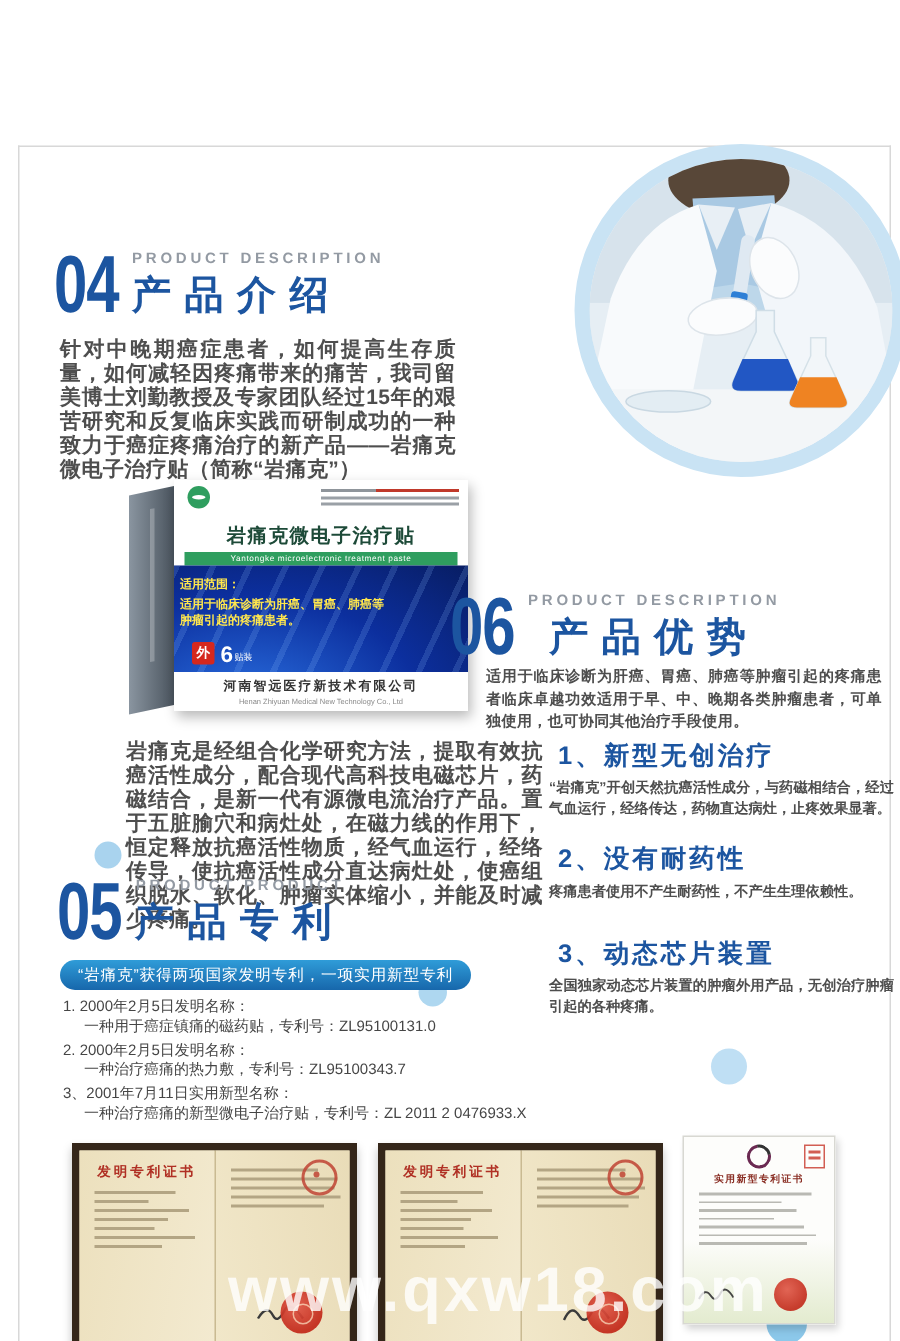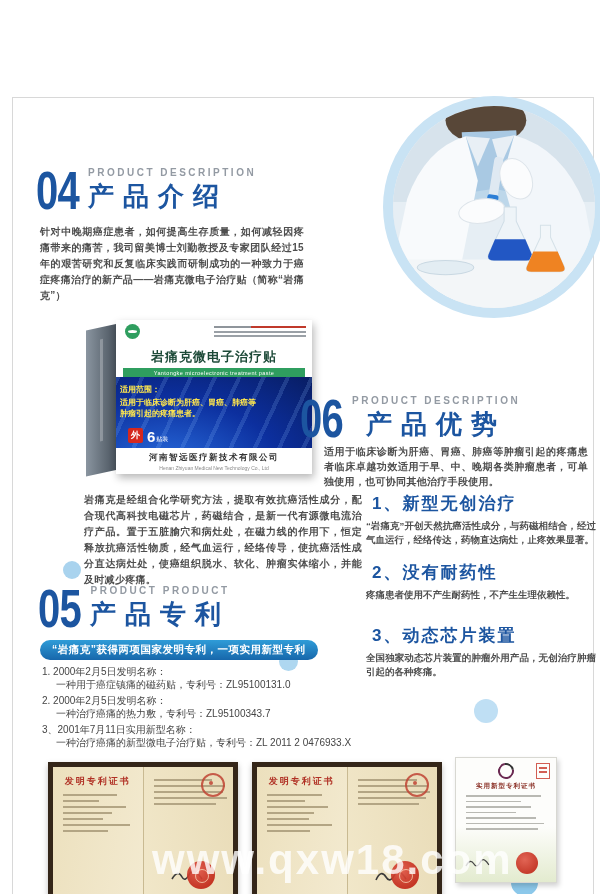--- a/index.html
+++ b/index.html
@@ -21,21 +21,21 @@
   .sec{position:absolute;display:flex;align-items:flex-start;}
   .sec .num{font-size:54px;font-weight:bold;color:#1c55a0;line-height:46px;
         transform:scaleX(0.74);transform-origin:left top;letter-spacing:-1px;}
   .sec .col{margin-left:-6px;}
   .sec .en{font-size:10px;font-weight:bold;color:#939aa3;letter-spacing:2.5px;white-space:nowrap;}
   .sec .zh{font-size:26px;font-weight:bold;color:#1c55a0;letter-spacing:9px;margin-top:1px;white-space:nowrap;}
   .sec04{left:36px;top:167px;}
   .sec05{left:38px;top:585px;text-align:center;}
   .sec06{left:300px;top:395px;text-align:center;}
   
-  .body{position:absolute;font-size:10px;font-weight:bold;color:#4e4e4e;line-height:16px;
+  .body{position:absolute;font-size:14px;font-weight:bold;color:#4e4e4e;line-height:16px;
         letter-spacing:0.3px;margin:0;text-align:justify;}
   .p1{left:40px;top:224px;width:264px;}
   .p2{left:40px;top:492px;width:278px;margin-left:44px;}
   .para06{left:324px;top:444px;width:264px;font-size:10px;line-height:15px;}
   
   .pbox{position:absolute;left:84px;top:312px;width:232px;height:172px;}
   .pbox .side{position:absolute;left:2px;top:12px;width:30px;height:146px;
         background:linear-gradient(90deg,#8a95a0,#4a545e);transform:skewY(-12deg);transform-origin:right top;}
   .pbox .side .vbar{width:3px;height:70%;background:rgba(255,255,255,0.25);margin:12px auto 0;}
   .pbox .front{position:absolute;left:32px;top:8px;width:196px;height:154px;background:#fff;
@@ -58,21 +58,21 @@
   .scope-text{position:relative;font-size:8px;font-weight:bold;color:#ffe74d;line-height:11px;margin-top:2px;width:140px;}
   .pbadge{position:absolute;left:12px;bottom:5px;display:flex;align-items:flex-end;}
   .wai{background:#d5281e;color:#fff;font-size:9px;font-weight:bold;padding:1px 3px;border-radius:2px;}
   .cnt{color:#fff;font-size:15px;font-weight:bold;margin-left:4px;line-height:13px;}
   .unit{color:#fff;font-size:6px;margin-left:1px;line-height:8px;}
   .company{position:absolute;left:0;right:0;bottom:0;height:26px;background:#fff;text-align:center;padding-top:4px;box-sizing:border-box;}
   .c-zh{font-size:8.5px;font-weight:bold;color:#333;letter-spacing:1.5px;}
   .c-en{font-size:5px;color:#8a8a8a;margin-top:1px;}
   
   .badge05{position:absolute;left:40px;top:640px;background:linear-gradient(180deg,#2f9cd8,#1767ab);
-        color:#fff;font-size:10.5px;font-weight:bold;padding:3px 12px;border-radius:11px;letter-spacing:0.5px;}
+        color:#fff;font-size:10.5px;font-weight:normal;padding:3px 12px;border-radius:11px;letter-spacing:0.5px;}
   .patents{position:absolute;left:42px;top:665px;width:310px;font-size:10px;color:#454545;line-height:13px;}
   .patent{margin-bottom:3px;}
   .patent .pl2{padding-left:14px;}
   
   .advs{position:absolute;left:340px;top:492px;width:256px;}
   .adv{margin-bottom:14px;}
   .adv:nth-child(2){margin-bottom:22px;}
   .ah{font-size:17px;font-weight:bold;color:#1c55a0;letter-spacing:2px;margin-left:32px;}
   .ab{font-size:9.5px;font-weight:bold;color:#4e4e4e;line-height:14px;margin-top:4px;margin-left:26px;width:230px;text-align:justify;}
   

